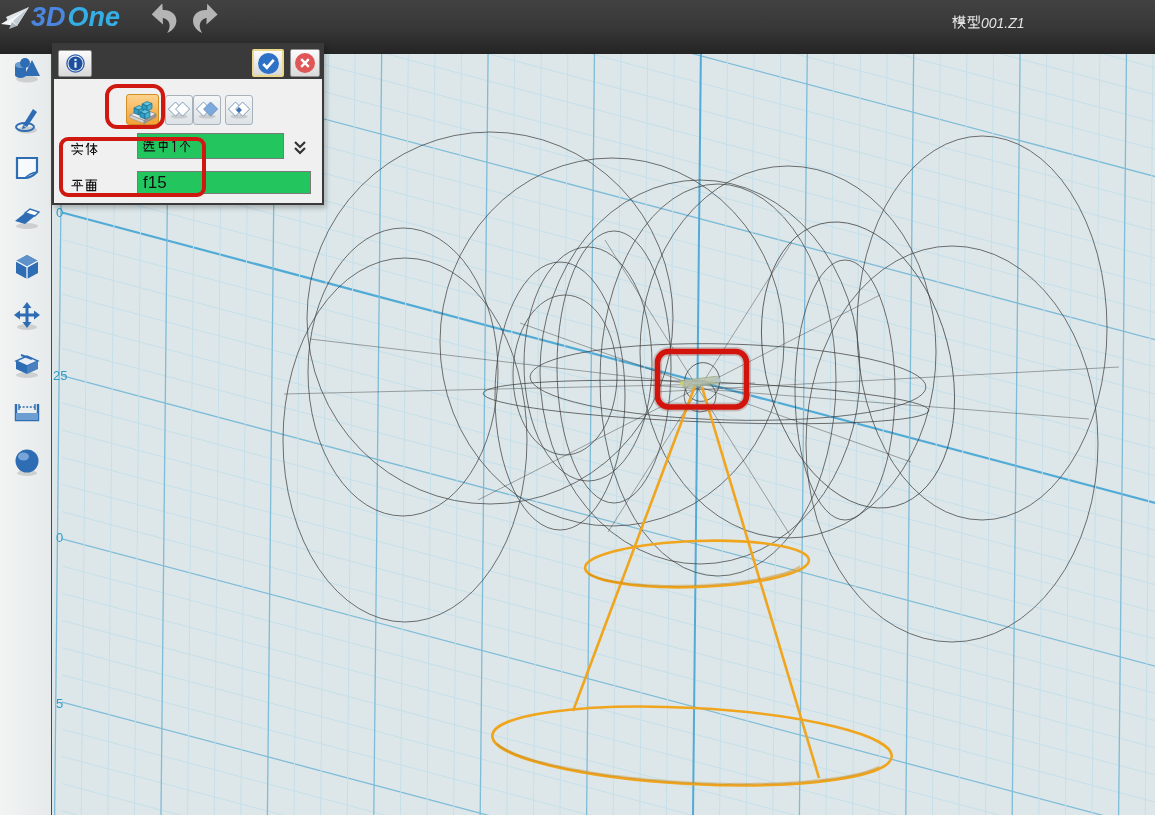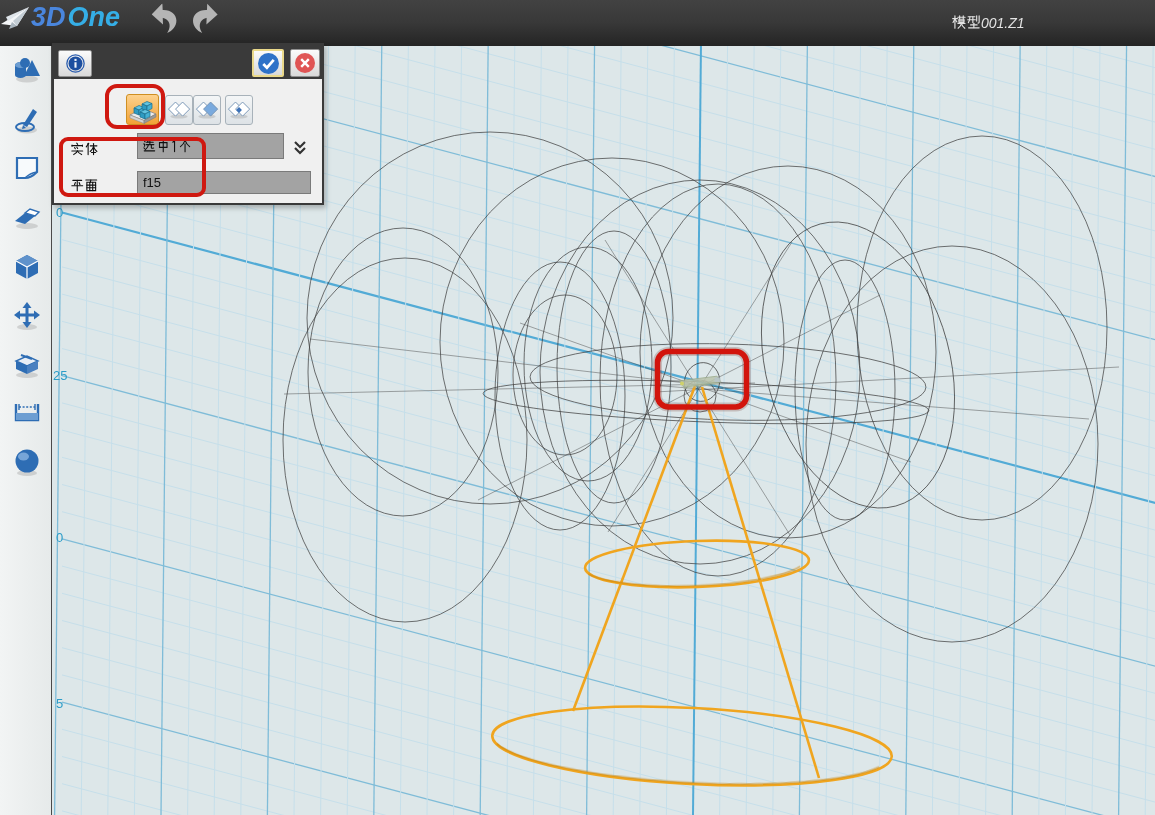--- a/index.html
+++ b/index.html
@@ -1,31 +1,31 @@
 <!DOCTYPE html>
 <html><head><meta charset="utf-8">
 <style>
 * { margin:0; padding:0; box-sizing:border-box; }
 body { width:1155px; height:815px; overflow:hidden; font-family:"Liberation Sans", sans-serif; position:relative; background:#dde7e9; }
-#hdr { position:absolute; left:0; top:0; width:1155px; height:46px; background:linear-gradient(#424242,#383838 50%,#242424); }
+#hdr { position:absolute; left:0; top:0; width:1155px; height:54px; background:linear-gradient(#424242,#383838 50%,#242424); }
 #logo { position:absolute; left:31px; top:2px; font-style:italic; font-weight:bold; font-size:27px; }
 #logo .a { color:#4a86dd; } #logo .b { color:#35aee6; margin-left:2px; }
 #ttl { position:absolute; left:952px; top:13px;font-style:italic; }
 #side { position:absolute; left:0; top:42px; width:52px; height:773px; background:linear-gradient(90deg,#f2f4f4,#e6eaea); border-right:1.6px solid #4a4a4a; }
 #cv { position:absolute; left:52px; top:42px; width:1103px; height:773px; }
 #dlg { position:absolute; left:52px; top:43px; width:272px; height:162px; background:#f0f0f0; border:2px solid #3a3a3a; box-shadow:2px 3px 5px rgba(0,0,0,0.25); }
 #dlg .tb { position:absolute; left:0; top:0; width:100%; height:34px; background:#3a3a3a; }
 .btn { position:absolute; background:linear-gradient(#fbfbfb,#d9d9d9); border:1px solid #909090; border-radius:2px; display:flex; align-items:center; justify-content:center; }
 #binfo { left:4px; top:5px; width:34px; height:27px; }
 #bok { left:198px; top:4px; width:32px; height:28px; border:2px solid #ead98a; }
 #bx { left:236px; top:4px; width:30px; height:28px; }
 #bicon1 { left:72px; top:49px; width:33px; height:31px; background:linear-gradient(#fdd28d,#f2a136); border:1px solid #cf8f22; border-radius:3px; }
 .dbtn { position:absolute; top:50px; width:28px; height:30px; background:linear-gradient(#f4f6f7,#dde2e6); border:1px solid #a8b2ba; border-radius:3px; display:flex; align-items:center; justify-content:center; }
 .lab { position:absolute; font-size:13px; color:#111; }
-.inp { position:absolute; background:#a3a3a3; border:1px solid #7a7a7a; font-size:13px; color:#111; padding-left:5px; display:flex; align-items:center; }
+.inp { position:absolute; background:#22c55e; border:1px solid #7a7a7a; font-size:17px; color:#111; padding-left:5px; display:flex; align-items:center; }
 .redo { position:absolute; border:4.5px solid #cf1810; }
 </style></head>
 <body>
 <div id="cv">
     <svg width="1103" height="773" viewBox="52 42 1103 773" style="position:absolute;left:0;top:0">
 <rect x="52" y="42" width="1103" height="773" fill="#dde7e9"></rect>
 <line x1="62.0" y1="-222.7" x2="1160.0" y2="69.0" stroke="#c6dfea" stroke-width="1"></line>
 <line x1="62.0" y1="-195.5" x2="1160.0" y2="96.2" stroke="#c6dfea" stroke-width="1"></line>
 <line x1="62.0" y1="-168.3" x2="1160.0" y2="123.4" stroke="#c6dfea" stroke-width="1"></line>
 <line x1="62.0" y1="-141.1" x2="1160.0" y2="150.6" stroke="#c6dfea" stroke-width="1"></line>

